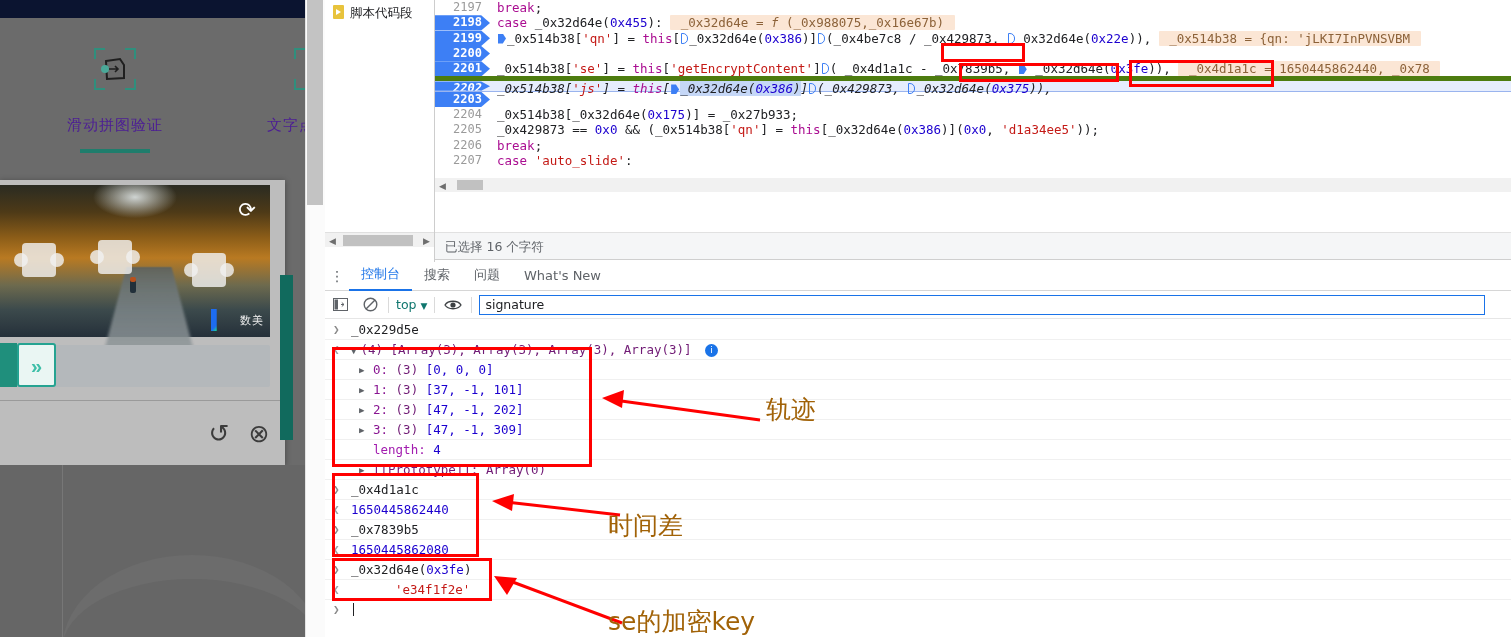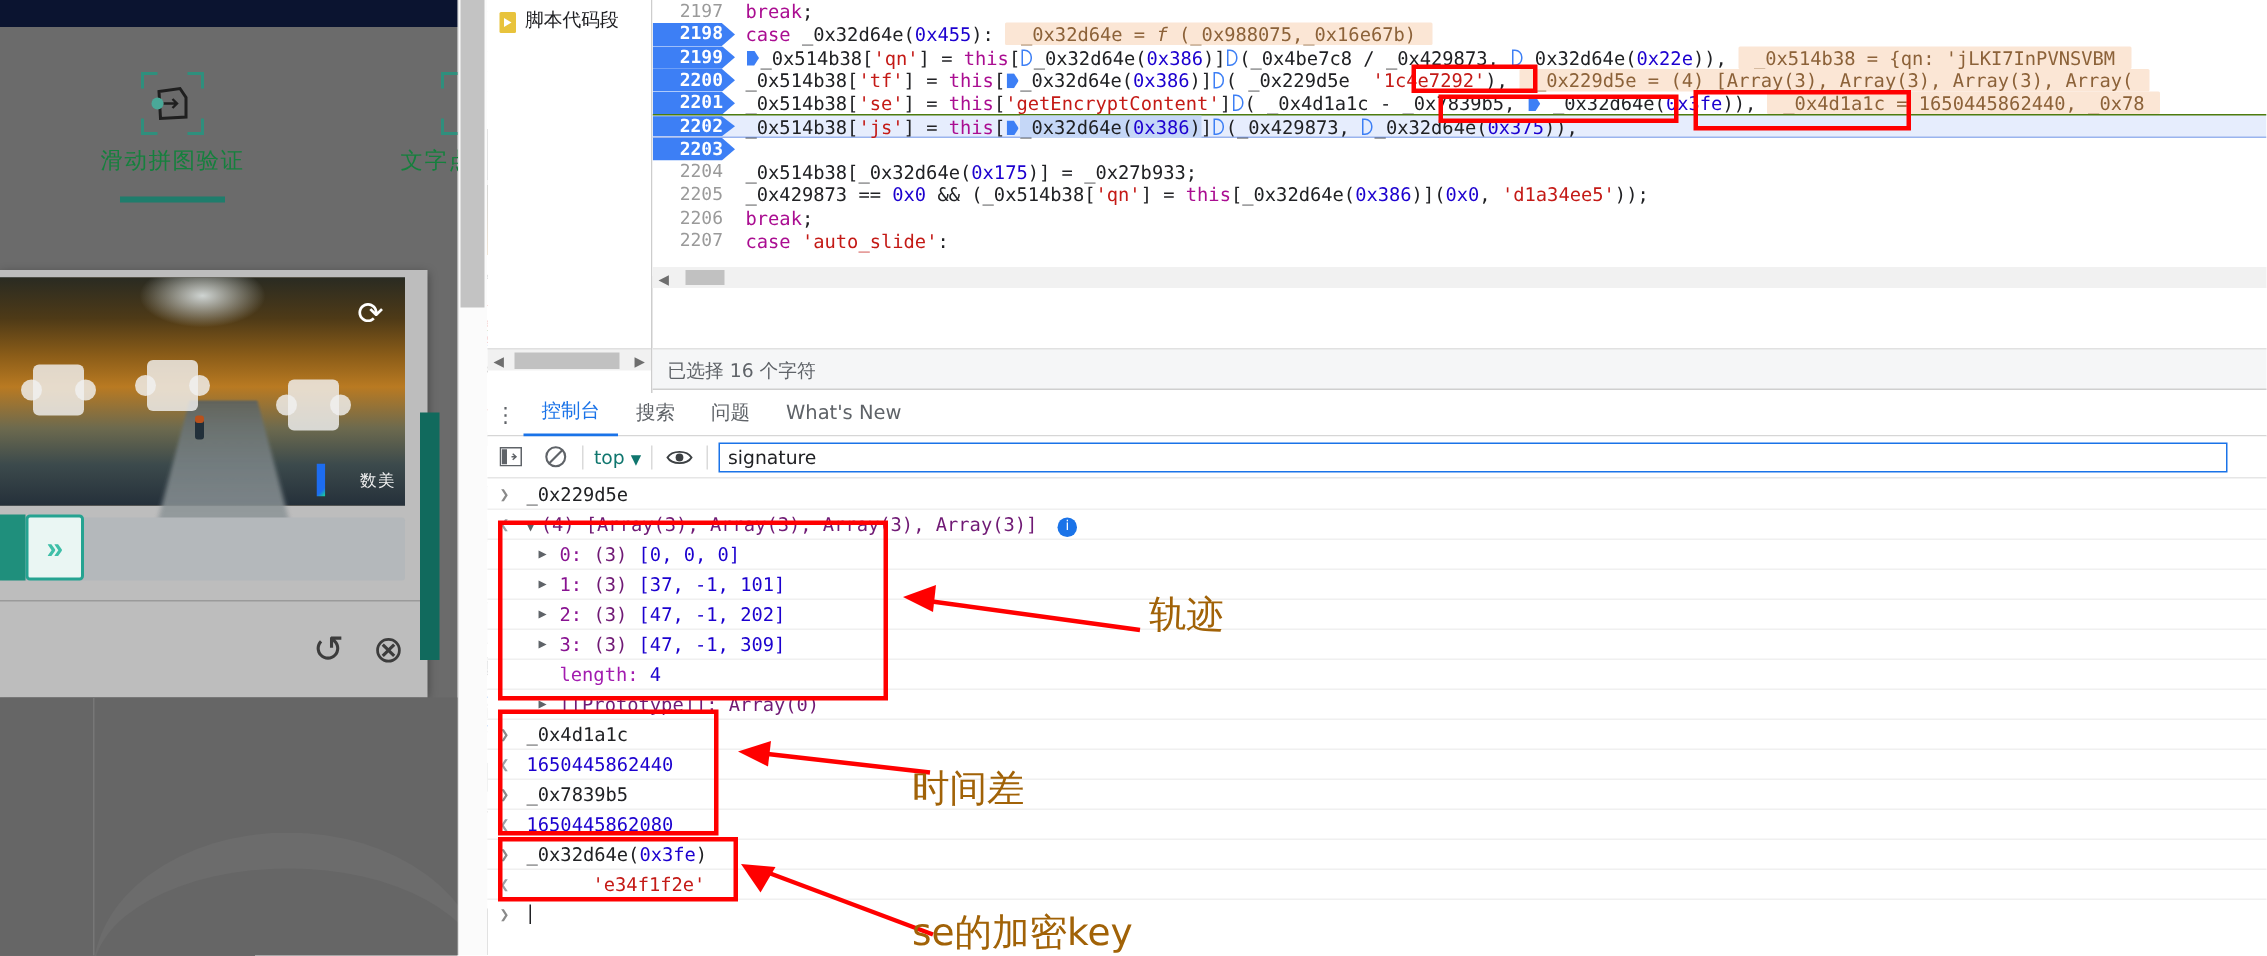--- a/index.html
+++ b/index.html
@@ -36,21 +36,21 @@
     position:relative; width:42px; height:42px; margin:0 auto;
   }
   .bracket-box i {
     position:absolute; width:11px; height:11px; border:2px solid #2f8f7d; display:block;
   }
   .bracket-box i.tl { left:0; top:0; border-right:none; border-bottom:none; }
   .bracket-box i.tr { right:0; top:0; border-left:none; border-bottom:none; }
   .bracket-box i.bl { left:0; bottom:0; border-right:none; border-top:none; }
   .bracket-box i.br { right:0; bottom:0; border-left:none; border-top:none; }
   .choice-label {
-    margin-top:8px; font-size:15px; color:#15803d; letter-spacing:1px;
+    margin-top:26px; font-size:15px; color:#4c1d95; letter-spacing:1px;
     font-family:Liberation Sans, sans-serif;
   }
   .choice-underline { width:70px; height:4px; background:#1f7d6c; margin:14px auto 0; }
 
   
   .captcha-card {
     position:absolute; left:0; top:180px; width:285px; height:285px;
     background:#bdbdbd; box-shadow:0 1px 6px rgba(0,0,0,.35);
     overflow:hidden;
   }
@@ -130,42 +130,42 @@
   .bottom-gray .arc {
     position:absolute; left:62px; top:90px; width:260px; height:190px;
     border-radius:50%; border-top:24px solid rgba(255,255,255,.04);
   }
 
   
   .devtools { position:absolute; left:325px; top:0; width:1186px; height:637px; background:#fff; }
 
   
   .src-nav { position:absolute; left:0; top:0; width:110px; height:265px; background:#fff; border-right:1px solid #cdcdcd; }
-  .src-nav-item { display:flex; align-items:flex-end; gap:6px; padding:5px 4px 0 8px; font-size:12.5px; color:#202124; font-family:"DejaVu Sans",sans-serif; white-space:nowrap;}
+  .src-nav-item { display:flex; align-items:flex-start; gap:6px; padding:5px 4px 0 8px; font-size:12.5px; color:#202124; font-family:"DejaVu Sans",sans-serif; white-space:nowrap;}
   .file-ico {
     width:11px;height:14px; background:#e8c33c; border-radius:1px; position:relative; flex:0 0 auto;
   }
   .file-ico:after{content:"";position:absolute;left:3px;top:3.5px;border-left:5px solid #fff;border-top:3.5px solid transparent;border-bottom:3.5px solid transparent;}
   .src-nav-scroll { position:absolute; left:0; bottom:18px; width:109px; height:15px; background:#f1f1f1; border-top:1px solid #e0e0e0;}
   .src-nav-scroll .thumb { position:absolute; left:18px; top:2px; width:70px;height:11px; background:#c1c1c1;}
   .arrowL,.arrowR{position:absolute;top:3px;font-size:9px;color:#6e6e6e;}
   .arrowL{left:4px;} .arrowR{right:4px;}
 
   
   .code-wrap { position:absolute; left:110px; top:0; width:1076px; height:184px; background:#fff; overflow:hidden; font-family:"DejaVu Sans Mono", monospace; font-size:12.5px;}
   .code-line { position:relative; height:15.3px; white-space:nowrap; }
   .gutter {
     position:absolute; left:0; top:0; width:55px; height:100%;
     text-align:right; padding-right:8px; color:#9a9a9a; font-size:12px; line-height:15.3px;
   }
   .code-line.hl .gutter { background:#3d7ff5; color:#fff; font-weight:bold;
     clip-path:polygon(0 0, 84% 0, 100% 50%, 84% 100%, 0 100%);
   }
   .code-line.cur { background:#e6edfd; }
-  .code-line.cur-border { border-top:1px solid #4d7c0f; border-bottom:1px solid #9ab4ee; }
+  .code-line.cur-border { border-top:5px solid #4d7c0f; border-bottom:1px solid #9ab4ee;font-style:italic; }
   .ctext { position:absolute; left:62px; top:0; line-height:15.3px; color:#202124; }
   .k { color:#aa0d91; }   
   .s { color:#c41a16; }   
   .n { color:#1c00cf; }
   .hintbox { background:#fbe6d5; color:#8c6239; padding:0 3px; border-radius:1px; }
   .dbtn { display:inline-block; width:8px;height:10px; vertical-align:-1px; margin:0 1px;
           background:#3d7ff5; clip-path:polygon(0 0,60% 0,100% 50%,60% 100%,0 100%); }
   .dbtn.outline { background:transparent; border:1px solid #3d7ff5; clip-path:none; border-radius:0 5px 5px 0; width:7px;height:11px;}
   .sel { background:#c5d7f7; }
   .code-hscroll { position:absolute; left:110px; top:178px; width:1076px; height:14px; background:#f1f1f1; }
@@ -306,21 +306,20 @@
         <div class="code-line hl">
           <div class="gutter">2198</div>
           <div class="ctext"><span class="k">case</span> _0x32d64e(<span class="n">0x455</span>): <span class="hintbox">&nbsp;_0x32d64e = <i>f</i> (_0x988075,_0x16e67b)&nbsp;</span></div>
         </div>
         <div class="code-line hl">
           <div class="gutter">2199</div>
           <div class="ctext"><span class="dbtn"></span>_0x514b38[<span class="s">'qn'</span>] = <span class="k">this</span>[<span class="dbtn outline"></span>_0x32d64e(<span class="n">0x386</span>)]<span class="dbtn outline"></span>(_0x4be7c8 / _0x429873, <span class="dbtn outline"></span>_0x32d64e(<span class="n">0x22e</span>)), <span class="hintbox">&nbsp;_0x514b38 = {qn: 'jLKI7InPVNSVBM&nbsp;</span></div>
         </div>
         <div class="code-line hl">
           <div class="gutter">2200</div>
-          <div class="ctext">_0x514b38[<span class="s">'tf'</span>] = <span class="k">this</span>[<span class="dbtn"></span>_0x32d64e(<span class="n">0x386</span>)]<span class="dbtn outline"></span>(&nbsp;_0x229d5e&nbsp; <span class="s">'1c4e7292'</span>), <span class="hintbox">&nbsp;_0x229d5e = (4) [Array(3), Array(3), Array(3), Array(&nbsp;</span></div>
         </div>
         <div class="code-line hl">
           <div class="gutter">2201</div>
           <div class="ctext">_0x514b38[<span class="s">'se'</span>] = <span class="k">this</span>[<span class="s">'getEncryptContent'</span>]<span class="dbtn outline"></span>(&nbsp;_0x4d1a1c - _0x7839b5, <span class="dbtn"></span>&nbsp;_0x32d64e(<span class="n">0x3fe</span>)), <span class="hintbox">&nbsp;_0x4d1a1c = 1650445862440, _0x78&nbsp;</span></div>
         </div>
         <div class="code-line hl cur cur-border">
           <div class="gutter">2202</div>
           <div class="ctext">_0x514b38[<span class="s">'js'</span>] = <span class="k">this</span>[<span class="dbtn"></span><span class="sel">_0x32d64e(<span class="n">0x386</span>)</span>]<span class="dbtn outline"></span>(_0x429873, <span class="dbtn outline"></span>_0x32d64e(<span class="n">0x375</span>)),</div>
         </div>
         <div class="code-line hl">

